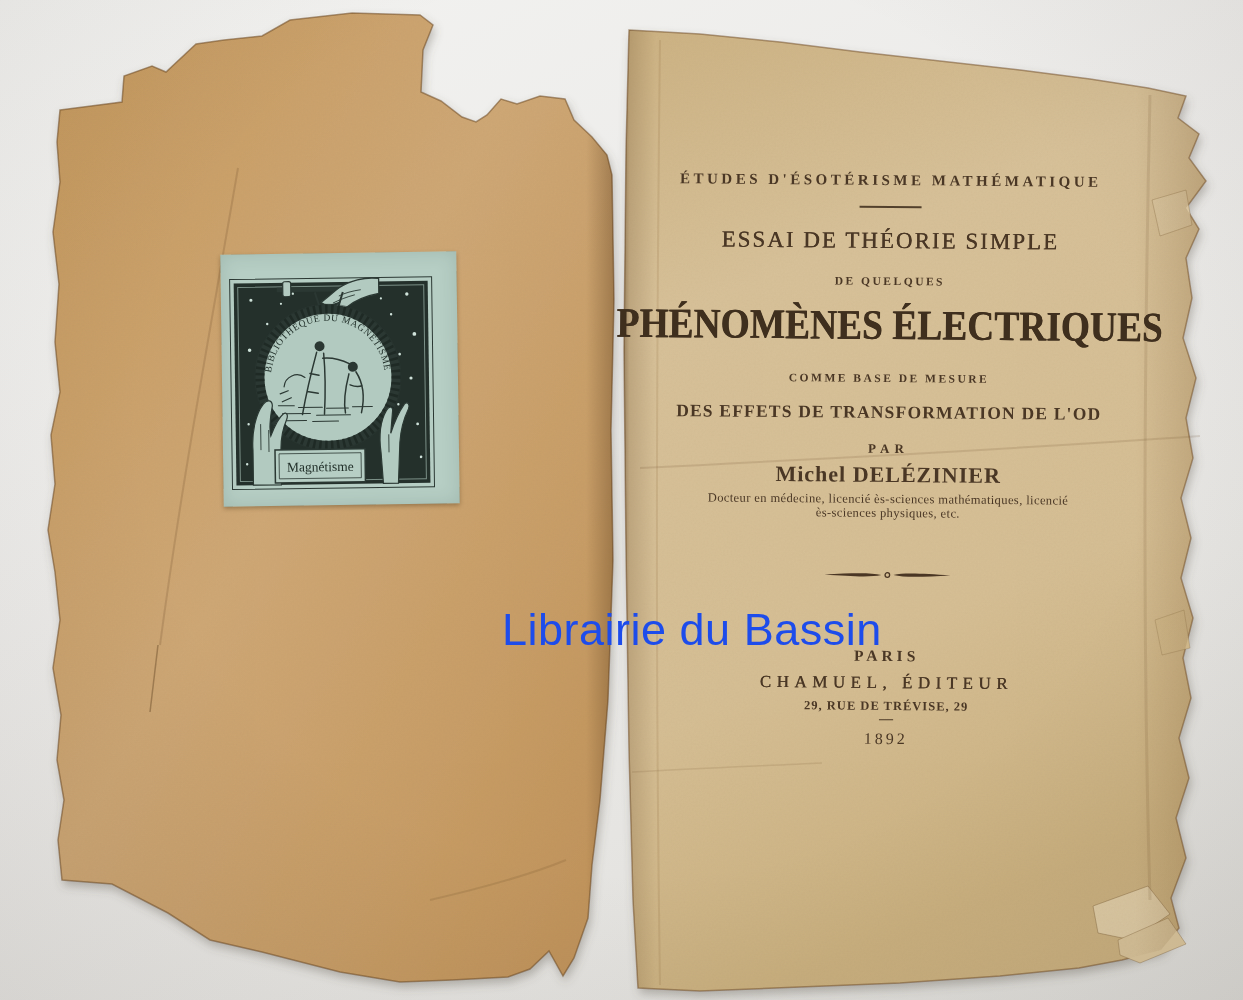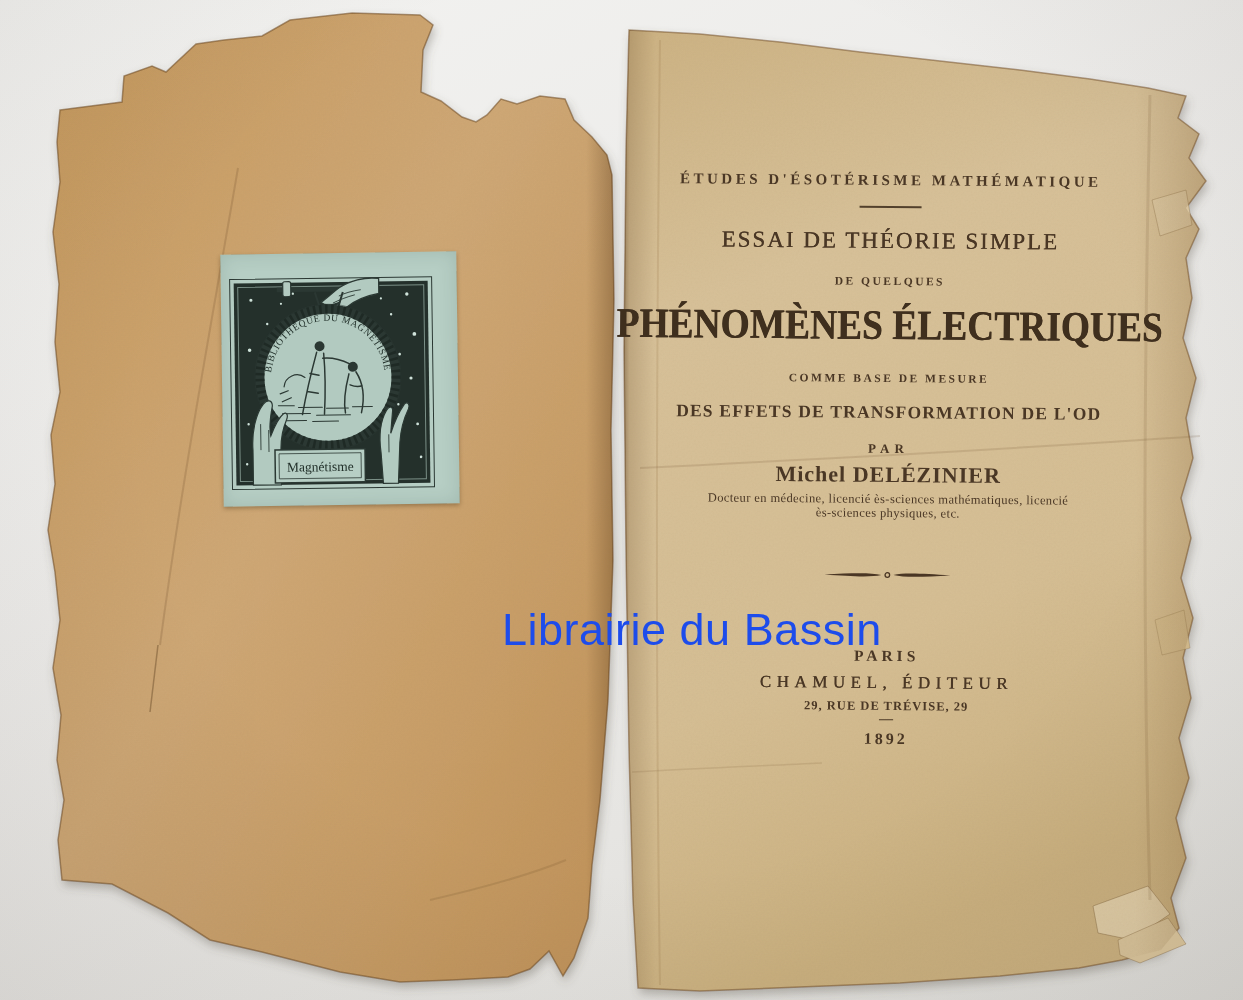--- a/index.html
+++ b/index.html
@@ -42,21 +42,21 @@
   .t-effets  {top:402px;font-size:17.5px;font-weight:bold;letter-spacing:1.2px;}
   .t-par     {top:441px;font-size:13px;font-weight:bold;letter-spacing:5px;}
   .t-author  {top:462px;font-size:22px;font-weight:bold;letter-spacing:1px;}
   .t-doc1    {top:492px;font-size:12.5px;letter-spacing:0.4px;}
   .t-doc2    {top:506px;font-size:12.5px;letter-spacing:0.4px;}
   .t-ornament{top:568px;}
   .t-paris   {top:647px;font-size:15.5px;font-weight:bold;letter-spacing:4px;}
   .t-chamuel {top:673px;font-size:17px;letter-spacing:5.5px;text-shadow:0.35px 0 0 currentColor;}
   .t-address {top:699px;font-size:12.5px;font-weight:bold;letter-spacing:1px;}
   .t-dash    {top:711px;font-size:14px;font-weight:bold;}
-  .t-year    {top:730px;font-size:16px;font-weight:bold;letter-spacing:3px;}
+  .t-year    {top:730px;font-size:16px;font-weight:normal;letter-spacing:3px;}
 
   
   .watermark{
     position:absolute;left:502px;top:604px;z-index:5;
     font-family:"Liberation Sans",sans-serif;font-size:45px;
     color:#1d4ceb;letter-spacing:0.5px;white-space:nowrap;
   }
 </style>
 </head>
 <body>

